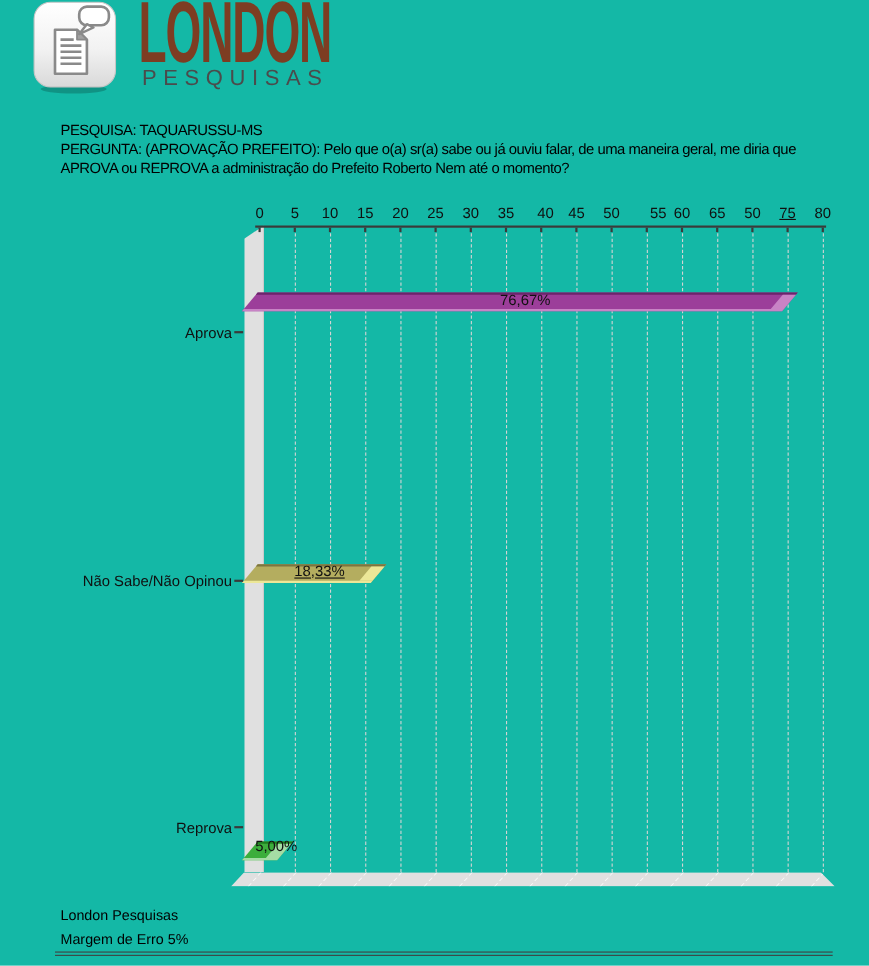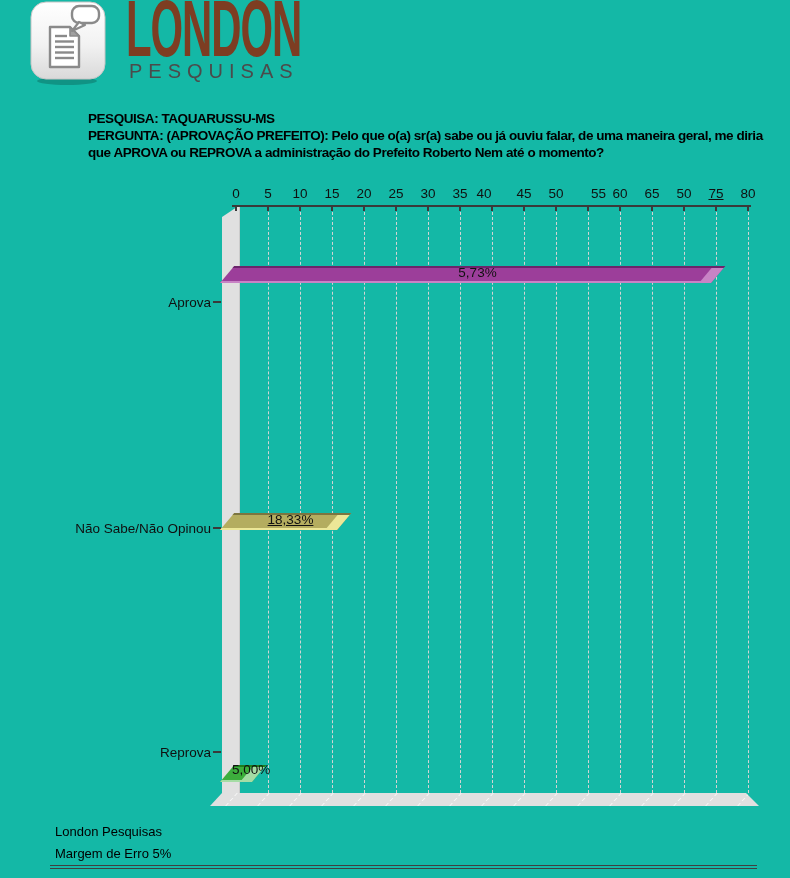--- a/index.html
+++ b/index.html
@@ -9,21 +9,21 @@
   
   .logo-svg{position:absolute;left:26px;top:0;width:86px;height:88px;}
   .brand-title{position:absolute;left:126px;top:-11px;font-size:79px;font-weight:bold;
         letter-spacing:-2px;line-height:1;white-space:nowrap;
         transform:scaleX(0.53);transform-origin:0 0;}
   .brand-subtitle{position:absolute;left:129px;top:60px;font-size:20px;font-weight:400;
         letter-spacing:6px;color:#4b4b4b;white-space:nowrap;}
 
   
   .survey-block{position:absolute;left:55px;top:110px;width:700px;font-size:13.5px;
-        font-weight:bold;line-height:17px;letter-spacing:-0.45px;margin-left:33px;}
+        font-weight:normal;line-height:17px;letter-spacing:-0.45px;}
 
   
   .chart{position:absolute;left:0;top:0;width:790px;height:812px;}
   .x-axis-line{position:absolute;left:232px;top:205px;width:519px;height:0;
         border-top:2px solid #3a3a3a;}
   .x-tick-label{position:absolute;top:186px;width:36px;margin-left:-18px;
         text-align:center;font-size:13.5px;color:#101010;}
   .x-tick-mark{position:absolute;top:207px;width:0;height:4px;border-left:2px solid #3a3a3a;}
   .gridline{position:absolute;top:212px;width:0;height:581px;border-left:1px dashed #d4d4d4;}
 
@@ -136,21 +136,21 @@
         <div class="x-tick-label" style="left: 332px;">15</div>
         <div class="x-tick-mark" style="left: 331px;"></div>
         <div class="x-tick-label" style="left: 364px;">20</div>
         <div class="x-tick-mark" style="left: 363px;"></div>
         <div class="x-tick-label" style="left: 396px;">25</div>
         <div class="x-tick-mark" style="left: 395px;"></div>
         <div class="x-tick-label" style="left: 428px;">30</div>
         <div class="x-tick-mark" style="left: 427px;"></div>
         <div class="x-tick-label" style="left: 460px;">35</div>
         <div class="x-tick-mark" style="left: 459px;"></div>
-        <div class="x-tick-label" style="left: 484px;">40</div>
+        <div class="x-tick-label" style="left: 496px;">40</div>
         <div class="x-tick-mark" style="left: 491px;"></div>
         <div class="x-tick-label" style="left: 524px;">45</div>
         <div class="x-tick-mark" style="left: 523px;"></div>
         <div class="x-tick-label" style="left: 556px;">50</div>
         <div class="x-tick-mark" style="left: 555px;"></div>
         <div class="x-tick-label" style="left: 588px; text-align: right;">55</div>
         <div class="x-tick-mark" style="left: 587px;"></div>
         <div class="x-tick-label" style="left: 620px;">60</div>
         <div class="x-tick-mark" style="left: 619px;"></div>
         <div class="x-tick-label" style="left: 652px;">65</div>
@@ -158,21 +158,21 @@
         <div class="x-tick-label" style="left: 684px;">50</div>
         <div class="x-tick-mark" style="left: 683px;"></div>
         <div class="x-tick-label" style="left: 716px; text-decoration: underline;">75</div>
         <div class="x-tick-mark" style="left: 715px;"></div>
         <div class="x-tick-label" style="left: 748px;">80</div>
         <div class="x-tick-mark" style="left: 747px;"></div>
       </div>
 
     <div>
       <div class="bar" style="top: 266px; width: 491px; background: rgb(156, 62, 154); border-top-color: rgb(107, 37, 107); border-bottom-color: rgb(200, 131, 197); --cap: #c883c5;"></div>
-      <div class="value-label" style="top: 265px; width: 491px;">5,73%</div>
+      <div class="value-label" style="top: 265px; width: 491px;">76,67%</div>
       <div class="cat-label" style="top:295px">Aprova</div>
       <div class="cat-tick" style="top:301px"></div>
     </div>
     <div>
       <div class="bar" style="top: 513px; width: 117px; background: rgb(180, 173, 95); border-top-color: rgb(124, 117, 64); border-bottom-color: rgb(236, 231, 151); --cap: #ece797;"></div>
       <div class="value-label" style="top: 512px; width: 117px; text-decoration: underline;">18,33%</div>
       <div class="cat-label" style="top:521px">Não Sabe/Não Opinou</div>
       <div class="cat-tick" style="top:527px"></div>
     </div>
     <div>

